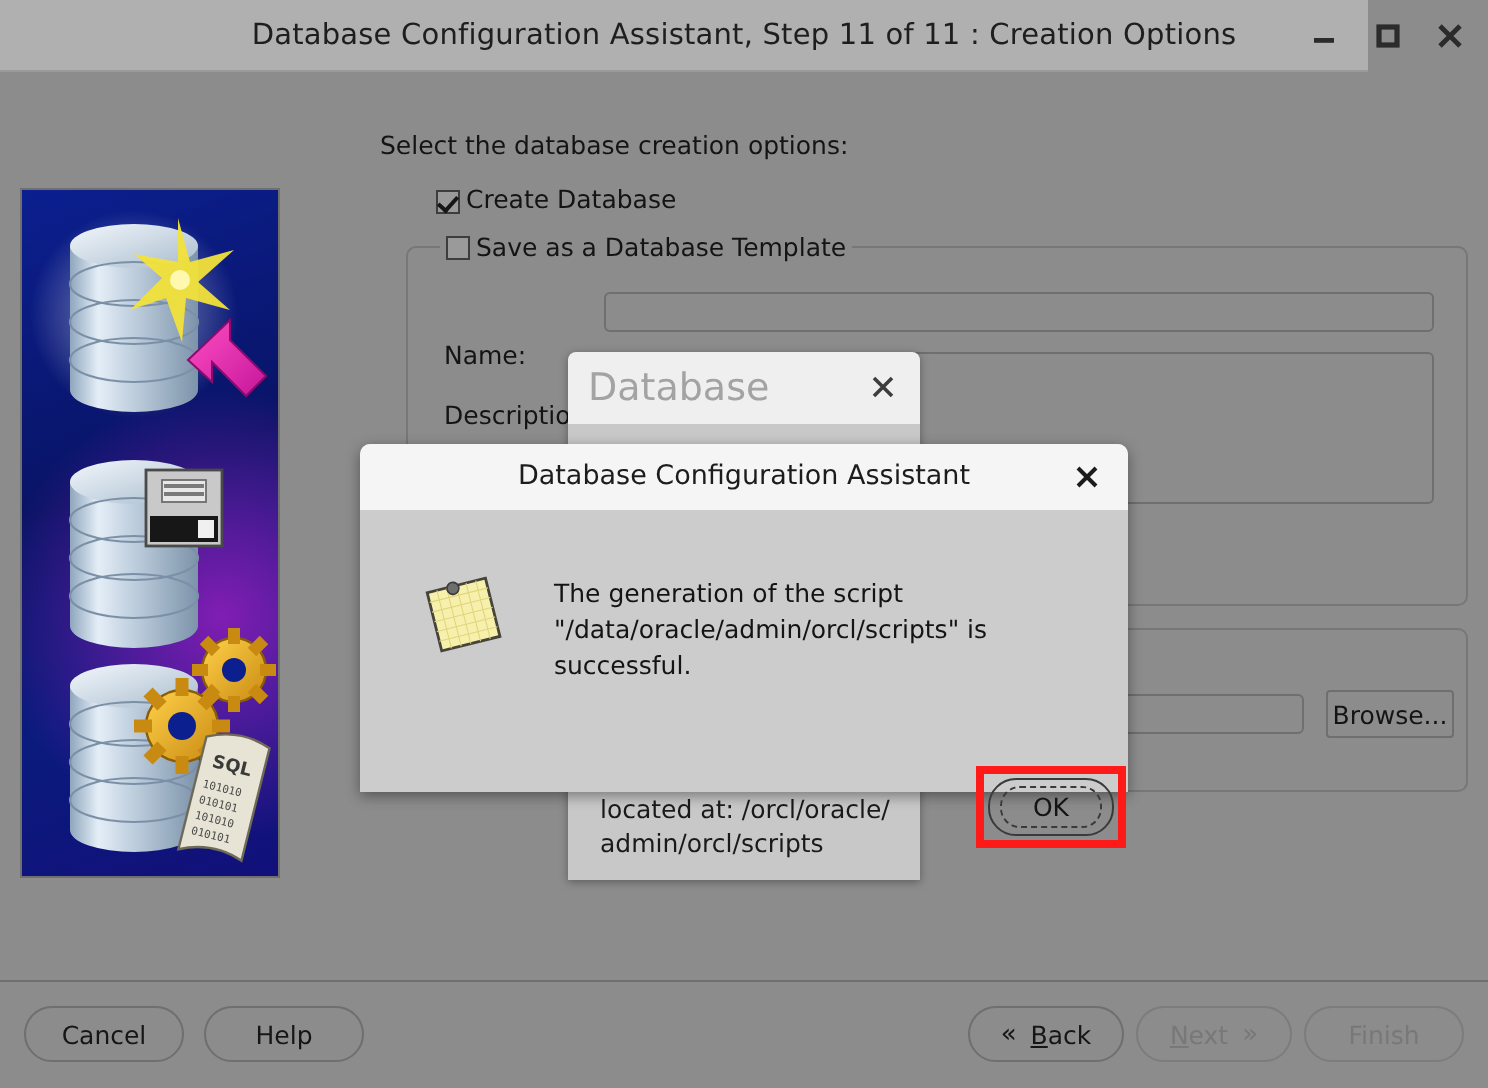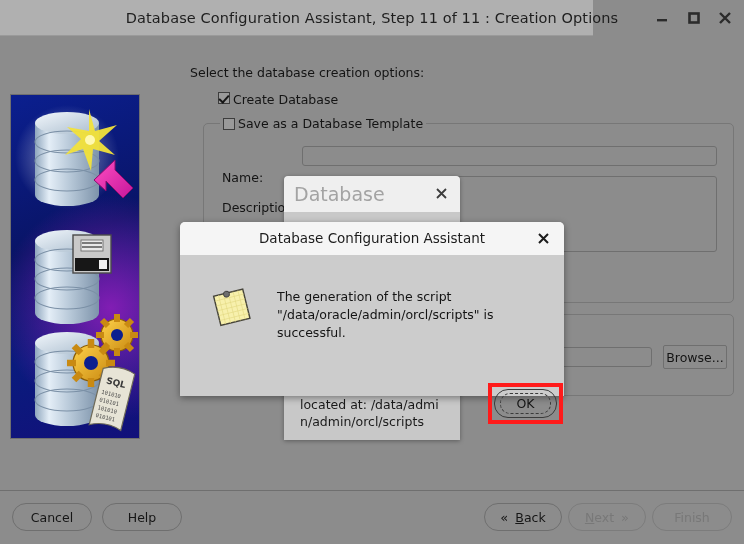--- a/index.html
+++ b/index.html
@@ -24,21 +24,21 @@
     left: 0; top: 0;
     width: 744px; height: 544px;
     background: #8c8c8c;
     box-sizing: border-box;
   }
 
   
   #titlebar {
     position: absolute;
     left: 0; top: 0;
-    width: 593px; height: 36px;
+    width: 684px; height: 36px;
     background: #b0b0b0;
     border-bottom: 1px solid #9a9a9a;
     box-sizing: border-box;
   }
   #titlebar-title {
     position: absolute;
     left: 0; top: 0;
     width: 744px;
     line-height: 36px;
     text-align: center;
@@ -85,21 +85,21 @@
   }
   #select-label {
     position: absolute;
     left: 30px; top: 9px;
     font-size: 12.5px;
     color: #141414;
   }
   .chk-row {
     position: absolute;
     display: flex;
-    align-items: flex-start;
+    align-items: flex-end;
   }
   #create-db-row { left: 58px; top: 36px; }
   .chk-box {
     width: 12px; height: 12px;
     border: 1px solid #3d3d3d;
     background: #9a9a9a;
     box-sizing: border-box;
     position: relative;
     margin-right: 3px;
     flex: none;
@@ -524,21 +524,21 @@
     <div id="bg-dialog">
       <div id="bg-dialog-titlebar">
         <div id="bg-dialog-title">Database Configur...</div>
         <div id="bg-dialog-close">
           <svg width="13" height="13" viewBox="0 0 13 13">
             <path d="M2 2 L11 11 M11 2 L2 11" stroke="#3d3d3d" stroke-width="1.8" fill="none"></path>
           </svg>
         </div>
       </div>
       <div id="bg-dialog-body">
-        <div id="bg-dialog-text">located at: /data/admin/admin/orcl/scripts</div>
+        <div id="bg-dialog-text">located at: /orcl/oracle/admin/orcl/scripts</div>
       </div>
     </div>
 
     <div id="modal">
       <div id="modal-titlebar">
         <div id="modal-title">Database Configuration Assistant</div>
         <div id="modal-close">
           <svg width="13" height="13" viewBox="0 0 13 13">
             <path d="M2 2 L11 11 M11 2 L2 11" stroke="#1c1c1c" stroke-width="2" fill="none"></path>
           </svg>

